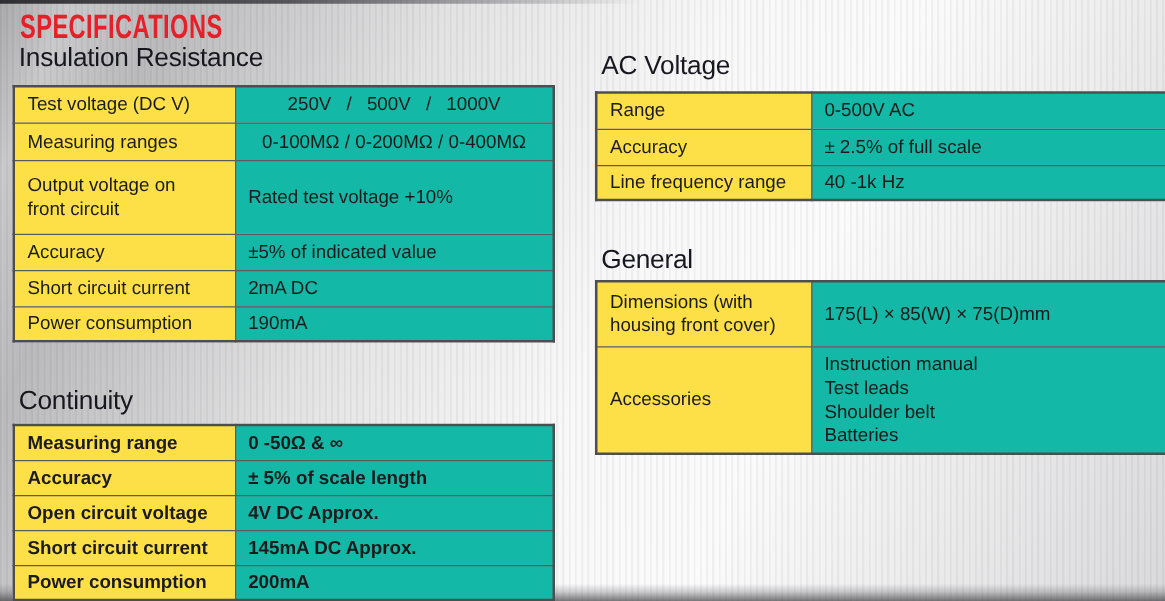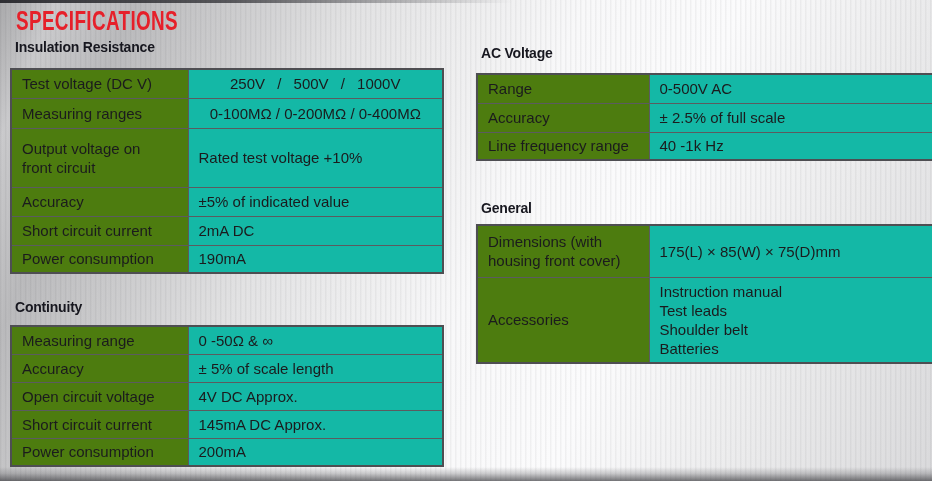--- a/index.html
+++ b/index.html
@@ -21,42 +21,42 @@
   .page-title {
     position:absolute; left:16px; top:6px;
     font-size:27px; font-weight:bold; letter-spacing:0.5px;
     color:#e6202a; white-space:nowrap;
     transform:scaleX(0.70); transform-origin:0 0;
   }
   .col { position:absolute; top:0; }
   #col-left  { left:10px;  width:434px; }
   #col-right { left:476px; width:459px; }
   .sec-h {
-    font-size:14px; font-weight:bold; color:#17171f;
+    font-size:21px; font-weight:normal; color:#17171f;
     letter-spacing:-0.2px; margin-left:5px; line-height:22px;
   }
   #h-insulation { margin-top:36px; }
-  #h-continuity { margin-top:22px; }
+  #h-continuity { margin-top:36px; }
   #h-ac         { margin-top:42px; }
   #h-general    { margin-top:36px; }
   table.spec {
     border-collapse:collapse; width:100%;
     border:2px solid #4e4e52; background:#ffffff;
   }
   #t-insulation { margin-top:10px; }
-  #t-continuity { margin-top:7px; }
+  #t-continuity { margin-top:7px;font-weight:bold; }
   #t-ac         { margin-top:9px; }
   #t-general    { margin-top:5px; }
   td {
     border:1px solid #5b5b5f;
     font-size:15px; color:#1b1b1d;
     padding:2px 10px; vertical-align:middle;
     line-height:19px;
   }
-  td.lbl { background:#4d7c0f; }
+  td.lbl { background:#fde047; }
   #col-left  td.lbl { width:177px; }
   #col-right td.lbl { width:172px; }
   td.val { background:#14b8a6; }
   td.center { text-align:center; padding-left:4px; padding-right:4px; }
   td.gap { word-spacing:8px; }
   .line { display:block; }
   td.multi { padding-top:4px; padding-bottom:4px; }
 </style>
 </head>
 <body>

